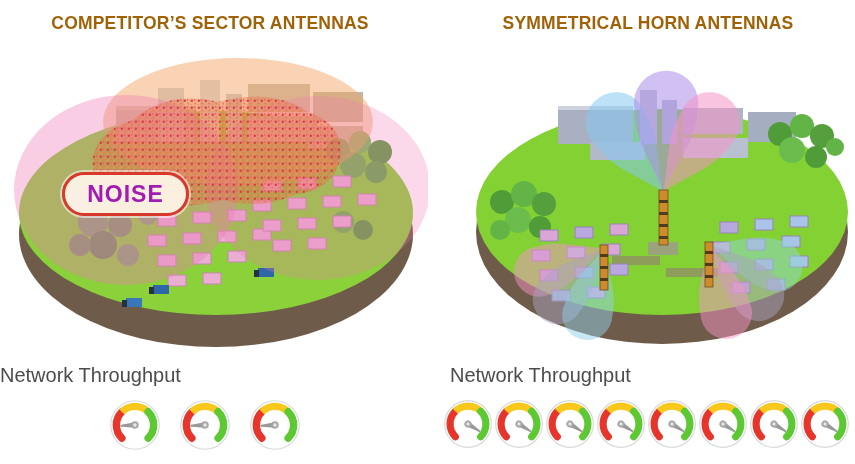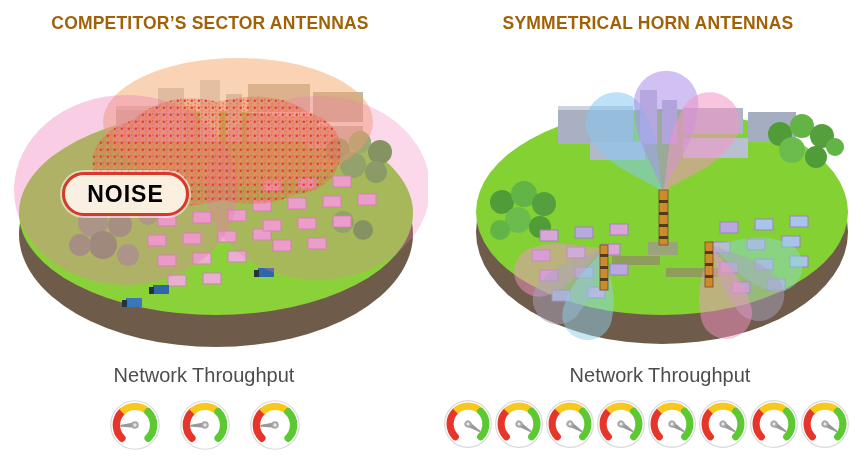--- a/index.html
+++ b/index.html
@@ -10,22 +10,22 @@
                text-align:center;letter-spacing:.2px;}
   #left-title{left:0;width:420px;}
   #right-title{left:438px;width:420px;}
   .island{position:absolute;}
   #left-island{left:8px;top:50px;width:420px;height:302px;}
   #right-island{left:440px;top:52px;width:415px;height:300px;}
   .noise-pill{position:absolute;left:62px;top:172px;width:121px;height:38px;
               background:rgba(253,244,231,.95);border:3.5px solid #d8392b;border-radius:22px;
               display:flex;align-items:center;justify-content:center;
               box-shadow:0 0 0 2px rgba(255,255,255,.55);}
-  .noise-pill span{color:#000000;font-size:23px;font-weight:700;letter-spacing:1px;}
-  .throughput-label{position:absolute;top:364px;font-size:20px;color:#4c4c4c;text-align:center;}
+  .noise-pill span{color:#a21caf;font-size:23px;font-weight:700;letter-spacing:1px;}
+  .throughput-label{position:absolute;top:364px;font-size:20px;color:#4c4c4c;text-align:left;}
   #left-throughput{left:0;width:408px;}
   #right-throughput{left:450px;width:420px;}
   .gauge-row{position:absolute;top:399px;display:flex;align-items:center;}
   #left-gauge-row{left:109px;gap:18px;}
   #right-gauge-row{left:443px;gap:1px;}
   #left-gauge-row .gauge{width:52px;height:52px;}
   #right-gauge-row .gauge{width:50px;height:50px;}
   .gauge svg{width:100%;height:100%;display:block;}
 </style>
 </head>

